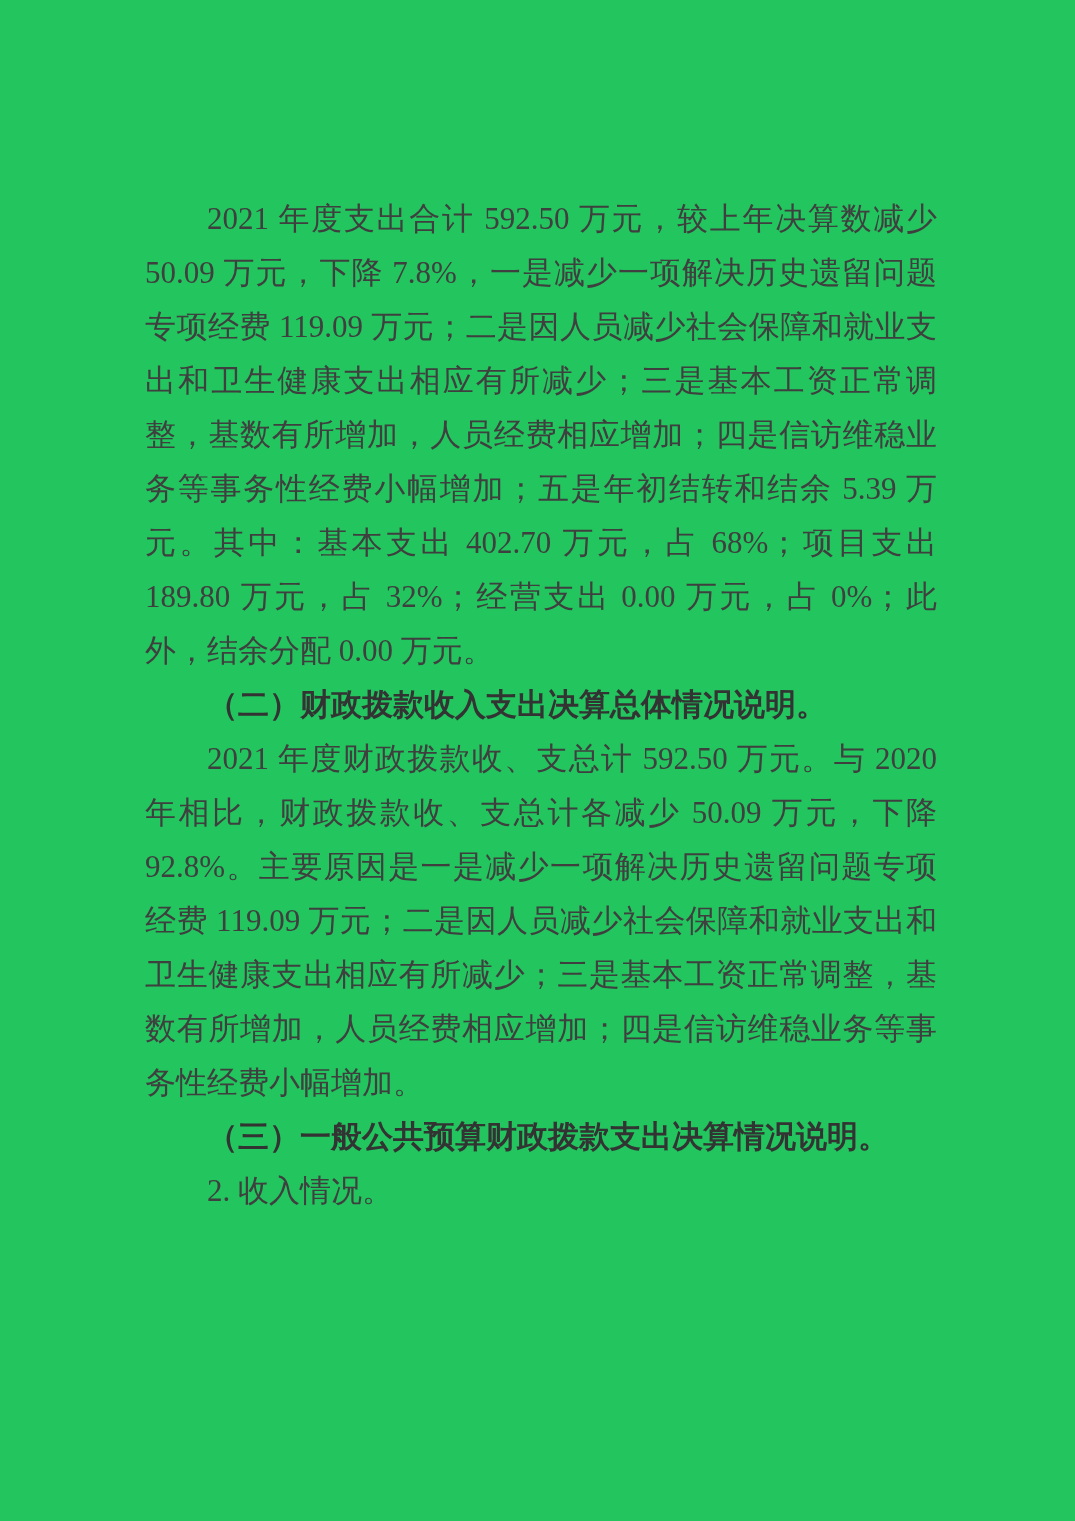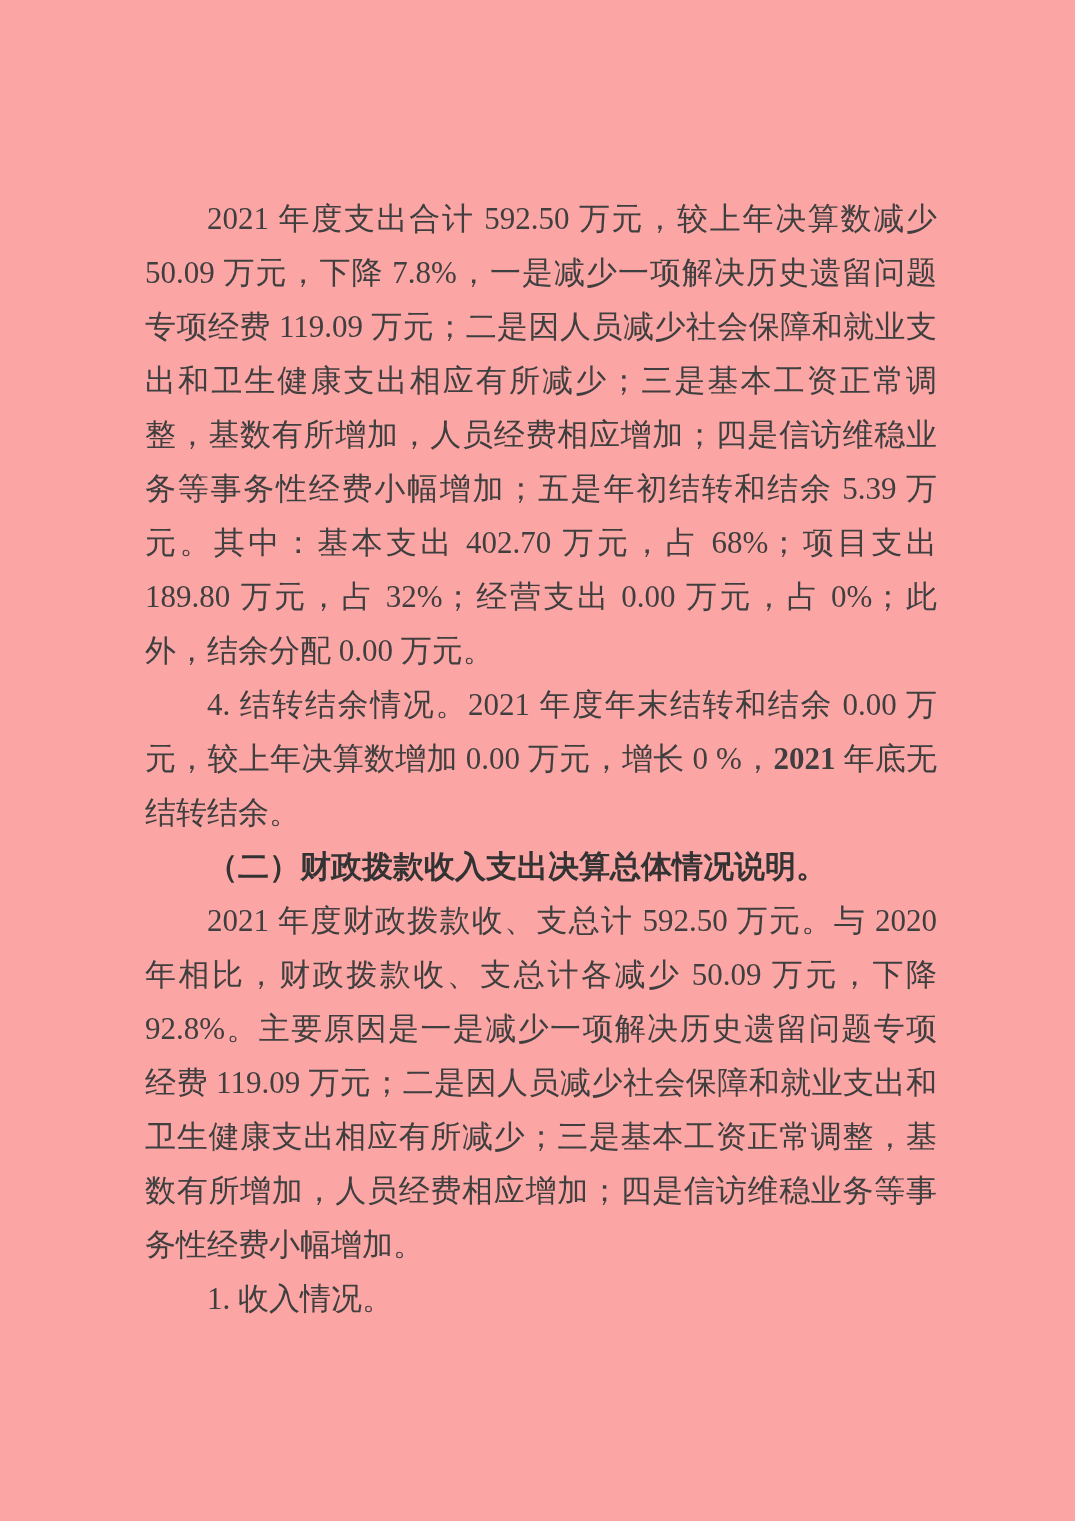--- a/index.html
+++ b/index.html
@@ -4,21 +4,21 @@
 <style>
   html, body {
     margin: 0;
     padding: 0;
     background: #ffffff;
   }
   .page {
     position: relative;
     width: 1075px;
     height: 1521px;
-    background: #fca5a5;
+    background: #22c55e;
     overflow: hidden;
     font-family: "Liberation Serif", "DejaVu Serif", serif;
   }
   .text-block {
     position: absolute;
     left: 145px;
     top: 192px;
     width: 792px;
   }
   .text-block p {
@@ -39,18 +39,18 @@
   .text-block span.bold {
     font-weight: bold;
   }
 </style>
 </head>
 <body>
 
 <div class="page">
   <div class="text-block" id="doc-body">
       <p class="body"><span>2021 年度支出合计 592.50 万元，较上年决算数减少 50.09 万元，下降 7.8%，一是减少一项解决历史遗留问题专项经费 119.09 万元；二是因人员减少社会保障和就业支出和卫生健康支出相应有所减少；三是基本工资正常调整，基数有所增加，人员经费相应增加；四是信访维稳业务等事务性经费小幅增加；五是年初结转和结余 5.39 万元。其中：基本支出 402.70 万元，占 68%；项目支出 189.80 万元，占 32%；经营支出 0.00 万元，占 0%；此外，结余分配 0.00 万元。</span></p>
-      <p class="body"><span>4. 结转结余情况。2021 年度年末结转和结余 0.00 万元，较上年决算数增加 0.00 万元，增长 0 %，</span><span class="bold">2021</span><span> 年底无结转结余。</span></p>
       <p class="heading"><span class="bold">（二）财政拨款收入支出决算总体情况说明。</span></p>
       <p class="body"><span>2021 年度财政拨款收、支总计 592.50 万元。与 2020 年相比，财政拨款收、支总计各减少 50.09 万元，下降 92.8%。主要原因是一是减少一项解决历史遗留问题专项经费 119.09 万元；二是因人员减少社会保障和就业支出和卫生健康支出相应有所减少；三是基本工资正常调整，基数有所增加，人员经费相应增加；四是信访维稳业务等事务性经费小幅增加。</span></p>
-      <p class="body"><span>1. 收入情况。</span></p>
+      <p class="heading"><span class="bold">（三）一般公共预算财政拨款支出决算情况说明。</span></p>
+      <p class="body"><span>2. 收入情况。</span></p>
     </div>
 </div>
 
 </body></html>

